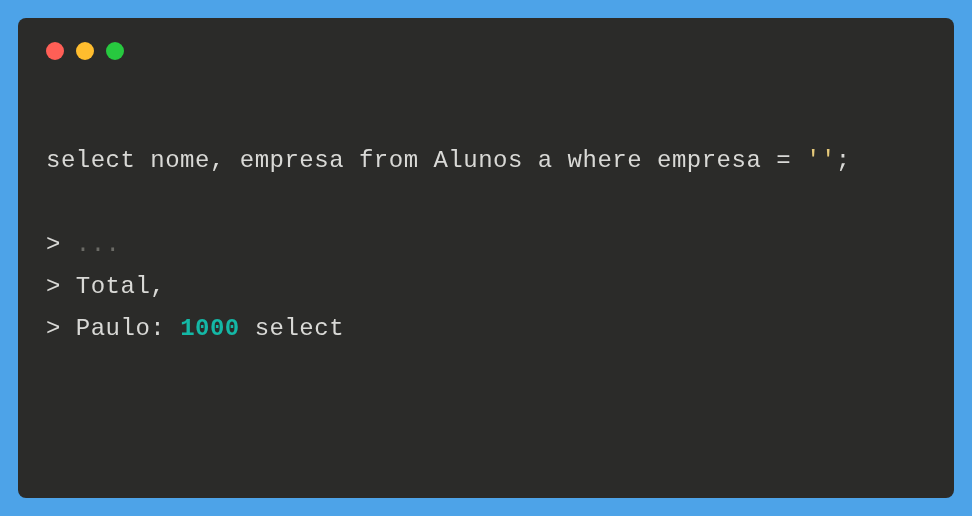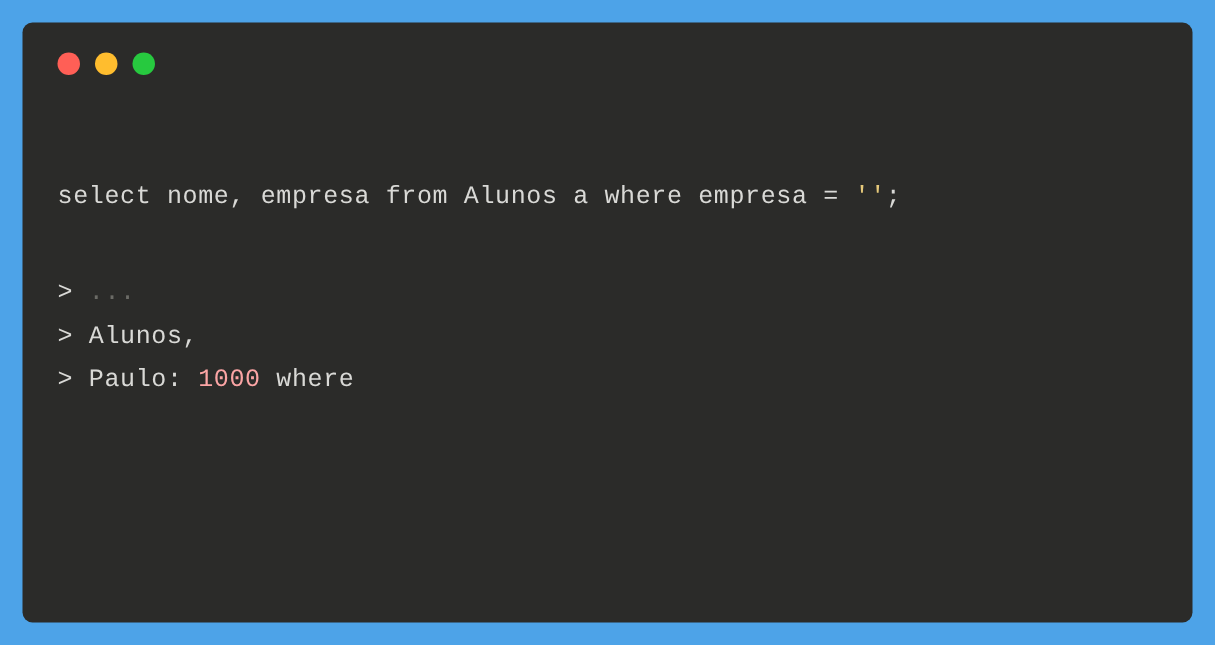--- a/index.html
+++ b/index.html
@@ -29,52 +29,53 @@
     }
     .control-dot {
       width: 18px;
       height: 18px;
       border-radius: 50%;
     }
     .dot-red { background: #ff5f56; }
     .dot-yellow { background: #ffbd2e; }
     .dot-green { background: #27c93f; }
     .code-line {
-      font-size: 20px;
+      font-size: 24px;
       line-height: 1.75;
       color: #d9d9d6;
       white-space: pre;
       letter-spacing: 0.5px;
     }
     .spacer {
       height: 42px;
     }
     .str-literal {
       color: #e6c97a;
     }
     .ellipsis {
       color: #6b6b66;
     }
     .number {
-      color: #fca5a5;
+      color: #14b8a6;
+      font-weight: bold;
     }
   </style>
 </head>
 <body>
 
 <div class="terminal">
   <div class="window-controls">
     <div class="control-dot dot-red"></div>
     <div class="control-dot dot-yellow"></div>
     <div class="control-dot dot-green"></div>
   </div>
 
   <div class="code-line"><span>select nome, empresa from Alunos a where empresa = </span><span class="str-literal">''</span><span>;</span></div>
 
   <div class="spacer"></div>
 
 
   <div class="code-line"><span>&gt; </span><span class="ellipsis">...</span></div>
 
-  <div class="code-line"><span>&gt; </span><span>Alunos,</span></div>
+  <div class="code-line"><span>&gt; </span><span>Total,</span></div>
 
-  <div class="code-line"><span>&gt; </span><span>Paulo: </span><span class="number">1000</span><span> where</span></div>
+  <div class="code-line"><span>&gt; </span><span>Paulo: </span><span class="number">1000</span><span> select</span></div>
 </div>
 
 </body></html>

